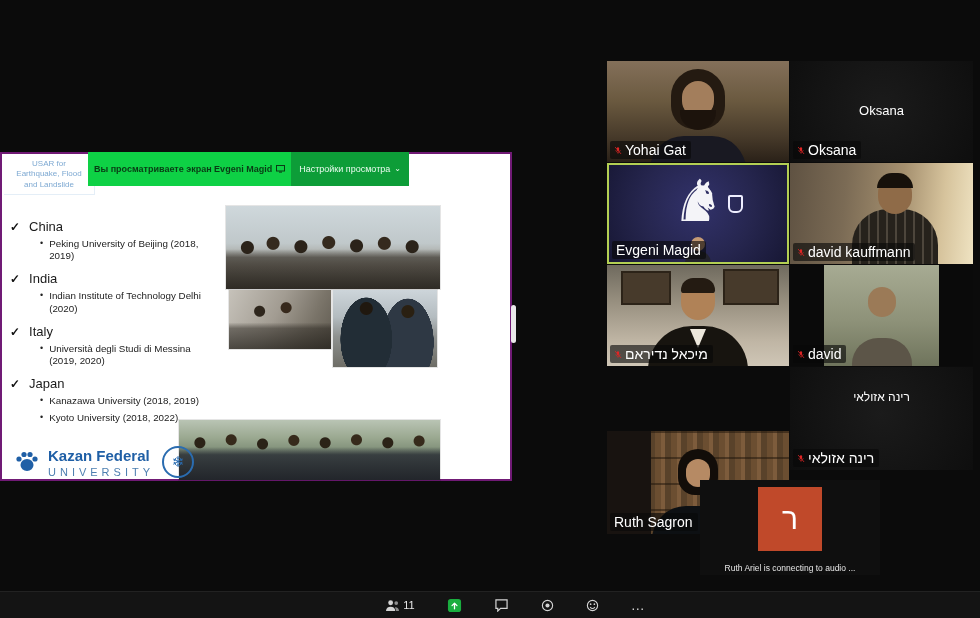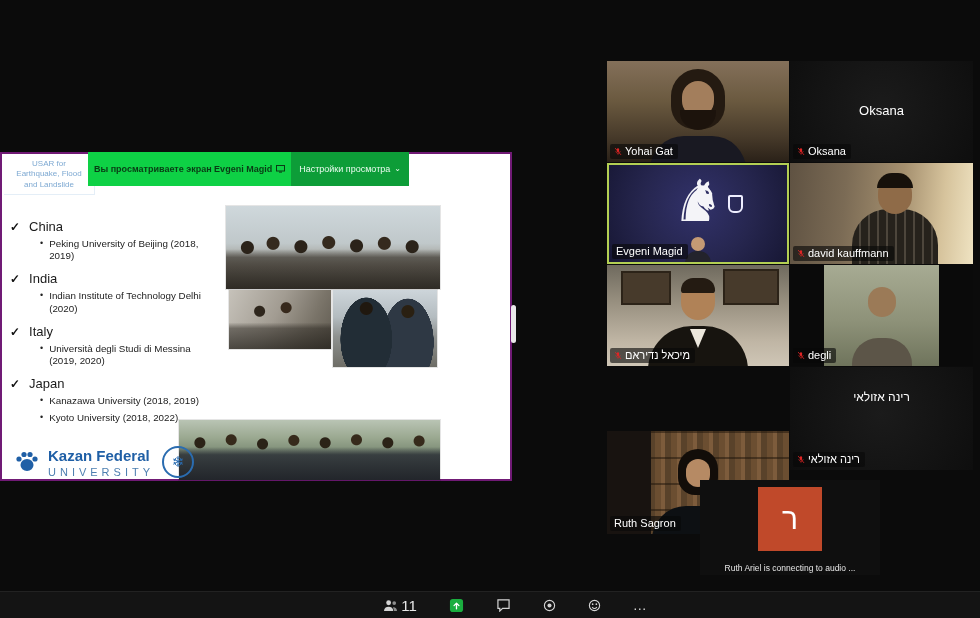--- a/index.html
+++ b/index.html
@@ -90,21 +90,21 @@
   }
   .divider-handle { position:absolute; left:511px; top:305px; width:5px; height:38px; background:#e9e9e9; border-radius:3px; cursor:col-resize; }
 
   
   .tile { position:absolute; background:#14532d; overflow:hidden; box-sizing:border-box; }
   .tile.active { border:2px solid #b3cf53; }
   .vid { position:absolute; inset:0; }
   .vid i { position:absolute; display:block; }
   .name-tag {
     position:absolute; left:3px; bottom:3px; z-index:4; display:flex; align-items:center; gap:3px;
-    background:rgba(8,8,8,0.62); color:#fff; font-size:11px; line-height:1; padding:2px 5px 2px 4px; border-radius:2px;
+    background:rgba(8,8,8,0.62); color:#fff; font-size:14px; line-height:1; padding:2px 5px 2px 4px; border-radius:2px;
   }
   .mic-ico { width:8px; height:9px; flex:0 0 auto; }
   .center-name { position:absolute; left:0; right:0; top:42%; text-align:center; color:#fff; font-size:13px; z-index:2; }
   .center-name.hi { top:22%; font-size:12px; }
 
   .s-yohai { background:linear-gradient(180deg,#84705a 0%,#6a593f 40%,#473a2a 75%,#2a2118 100%); }
   .s-yohai .head { left:50%; top:8px; margin-left:-27px; width:54px; height:60px; border-radius:27px 27px 23px 23px; background:#241a11; }
   .s-yohai .head::before { content:""; position:absolute; left:11px; top:12px; width:32px; height:36px; border-radius:16px; background:#a37e5c; }
   .s-yohai .head::after { content:""; position:absolute; left:9px; bottom:-1px; width:36px; height:20px; border-radius:0 0 18px 18px; background:#1c130c; }
   .s-yohai .torso { left:50%; bottom:-8px; margin-left:-48px; width:96px; height:34px; border-radius:42px 42px 0 0; background:#191922; }
@@ -157,21 +157,21 @@
   .connecting-status { position:absolute; left:-12px; right:-12px; bottom:2px; text-align:center; color:#e6e6e6; font-size:8.5px; }
 
   .collapse-chevron { position:absolute; left:772px; top:583px; width:36px; height:16px; text-align:center; color:#bdbdbd; font-size:14px; line-height:14px; cursor:pointer; }
 
   
   .toolbar {
     position:absolute; left:0; right:0; bottom:0; height:26px; background:#141414; border-top:1px solid #222;
     display:flex; align-items:center; justify-content:center; gap:32px; padding-left:50px;
   }
   .tb-item { display:flex; align-items:center; gap:3px; color:#d4d4d4; cursor:pointer; }
-  .tb-item .count { font-size:15px; color:#e8e8e8; }
+  .tb-item .count { font-size:11px; color:#e8e8e8; }
   .tb-more { font-size:14px; line-height:10px; color:#d4d4d4; }
 </style>
 </head>
 <body>
 
 <div id="app">
 
   <div class="slide">
     <div class="corner-label">USAR for
 Earthquake, Flood
@@ -341,21 +341,21 @@
       <i class="torso"></i>
         <i class="head"></i>
     </div>
     <div class="name-tag">
       <svg class="mic-ico" viewBox="0 0 12 12">
           <rect x="4.4" y="1" width="3.2" height="6" rx="1.6" fill="#e02525"></rect>
           <path d="M2.8 5.4c0 1.8 1.4 3.2 3.2 3.2s3.2-1.4 3.2-3.2" stroke="#e02525" fill="none"></path>
           <path d="M6 8.6v2.2" stroke="#e02525"></path>
           <path d="M1.6 0.8l9 10.4" stroke="#e02525" stroke-width="1.2"></path>
         </svg>
-      <span>degli</span>
+      <span>david</span>
     </div>
   </div>
 
   <div class="tile" style="left:607px; top:387px; width:182px; height:103px;margin-top:44px;">
     <div class="vid s-ruth">
         <i class="torso"></i>
         <i class="head"></i>
       </div>
     <div class="name-tag">
       <span>Ruth Sagron</span>

